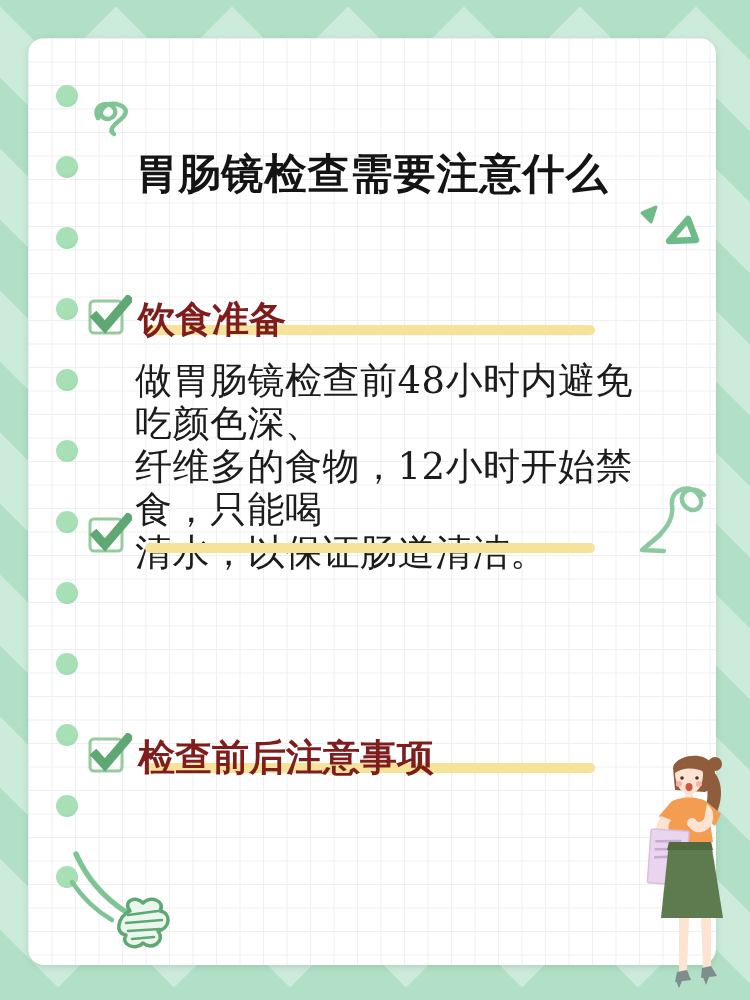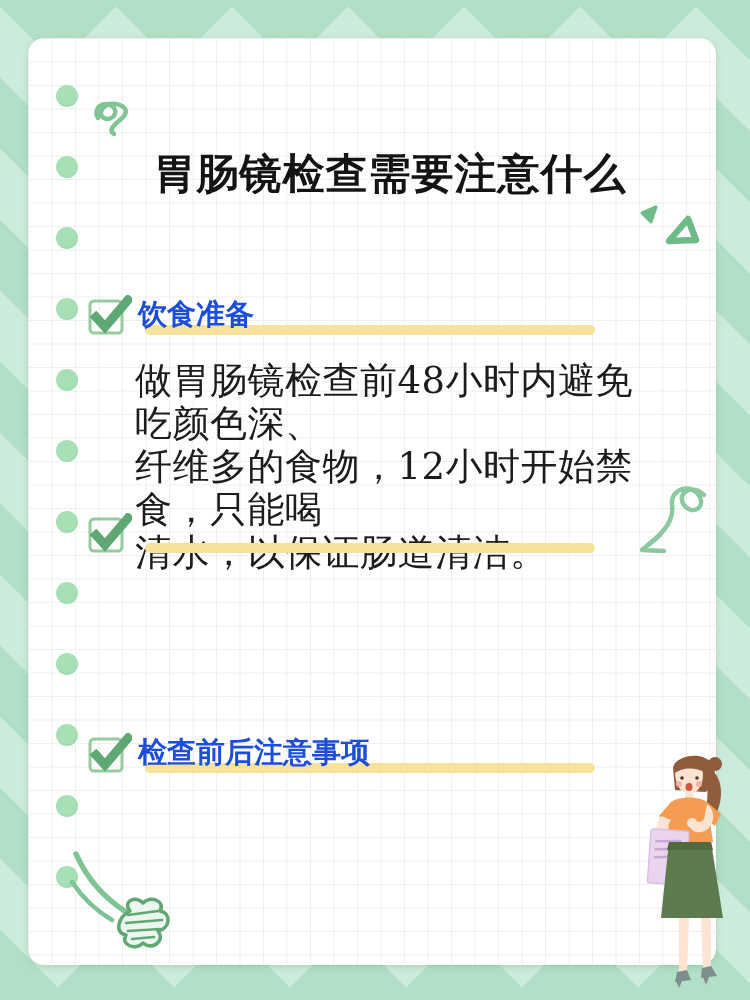--- a/index.html
+++ b/index.html
@@ -31,37 +31,37 @@
 
   
   .dots{ position:absolute; left:56px; top:85px; display:flex; flex-direction:column; gap:49px; }
   .dots i{
     width:22px; height:22px; border-radius:50%;
     background:radial-gradient(circle at 45% 40%, #a7e0b5 0 55%, #8fd2a2 100%);
     display:block;
   }
 
   .title{
-    position:absolute; left:46px; top:146px; width:688px;
+    position:absolute; left:28px; top:146px; width:688px;
     text-align:center; font-size:42px; font-weight:900; color:#141414;
     letter-spacing:1px;
   }
 
   .section{ position:absolute; left:88px; width:560px; }
   .sec1{ top:295px; } .sec2{ top:513px; } .sec3{ top:733px;text-align:center; }
 
   .head-row{ position:relative; height:38px; }
   .ulbar{
     position:absolute; left:57px; top:30px; width:450px; height:10px;
     background:#f6e399; border-radius:5px; z-index:0;
   }
   .checkbox{ position:absolute; left:0; top:0; width:44px; height:42px; z-index:2; }
   .head-text{
     position:absolute; left:50px; top:0; z-index:1;
-    font-size:29px; font-weight:900; color:#1d4ed8; white-space:nowrap;
+    font-size:37px; font-weight:900; color:#7f1d1d; white-space:nowrap;
   }
   .body-text{
     margin:26px 0 0 47px;
     font-family:"DejaVu Serif", serif;
     font-size:37px; line-height:43px; color:#1c1c1c;
     white-space:pre-line; letter-spacing:.5px;
   }
 
   .deco{ position:absolute; }
   .deco-bow{ left:90px; top:98px; }

